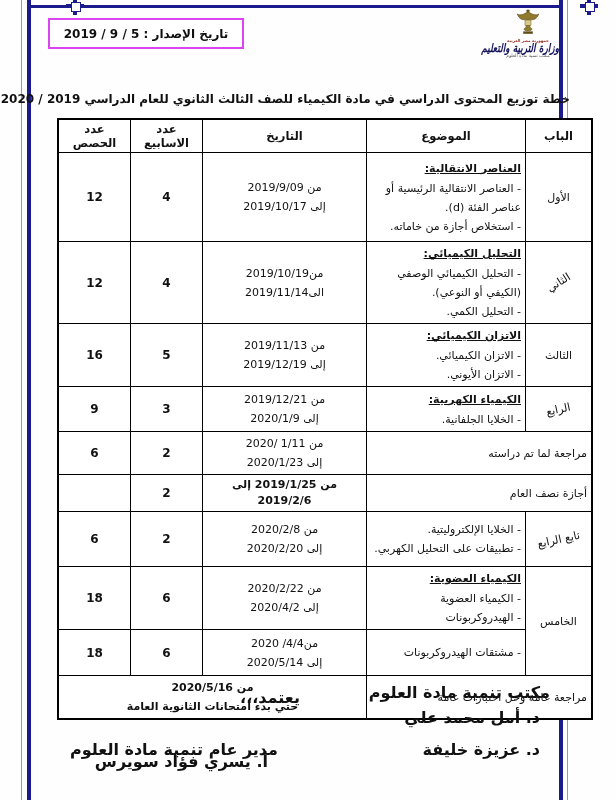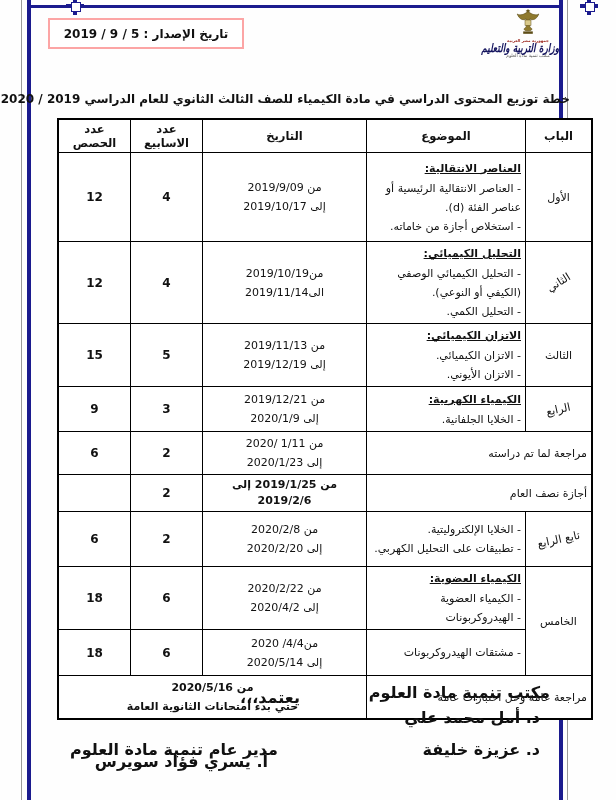--- a/index.html
+++ b/index.html
@@ -20,21 +20,21 @@
   .corner-cross .b1,.corner-cross .b2{position:absolute; background:#1b1b8e;}
   .corner-cross .b1{left:7px; top:0; width:4px; height:18px;}
   .corner-cross .b2{left:0; top:7px; width:18px; height:4px;}
   .corner-cross .sq{position:absolute; left:5px; top:5px; width:8px; height:8px; background:#fefefe; border:1px solid #1b1b8e;}
   .cc-left{left:66px; top:-3px;}
   .cc-right{left:580px; top:-3px;}
 
   
   .issue-box{
     position:absolute; left:48px; top:18px; width:192px; height:27px;
-    border:2px solid #fca5a5; background:#fff;
+    border:2px solid #d946ef; background:#fff;
     display:flex; align-items:center; justify-content:center;
     font-size:12px; font-weight:bold; direction:rtl;
   }
 
   
   .logo{position:absolute; left:497px; top:8px; width:62px; text-align:center;}
   .logo .eagle{display:block; margin:0 auto;}
   .logo .republic{font-size:4px; color:#a03028; font-weight:bold; line-height:5px; white-space:nowrap;}
   .logo .ministry{font-size:9px; color:#14145e; font-weight:bold; font-style:italic;
                   line-height:10px; white-space:nowrap; transform:scaleY(1.3); letter-spacing:-0.5px;}
@@ -163,21 +163,21 @@
       <td class="col-topic">
         <div class="topic-heading">الاتزان الكيميائي:</div>
         <div class="topic-item">- الاتزان الكيميائي.</div>
         <div class="topic-item">- الاتزان الأيوني.</div>
       </td>
       <td class="col-date">
         <div class="date-line">من 2019/11/13</div>
         <div class="date-line">إلى 2019/12/19</div>
       </td>
       <td class="col-weeks num">5</td>
-      <td class="col-classes num">15</td>
+      <td class="col-classes num">16</td>
     </tr>
 
     <tr style="height:45px;">
       <td class="col-chapter"><span class="rot-slight">الرابع</span></td>
       <td class="col-topic">
         <div class="topic-heading">الكيمياء الكهربية:</div>
         <div class="topic-item">- الخلايا الجلفانية.</div>
       </td>
       <td class="col-date">
         <div class="date-line">من 2019/12/21</div>

